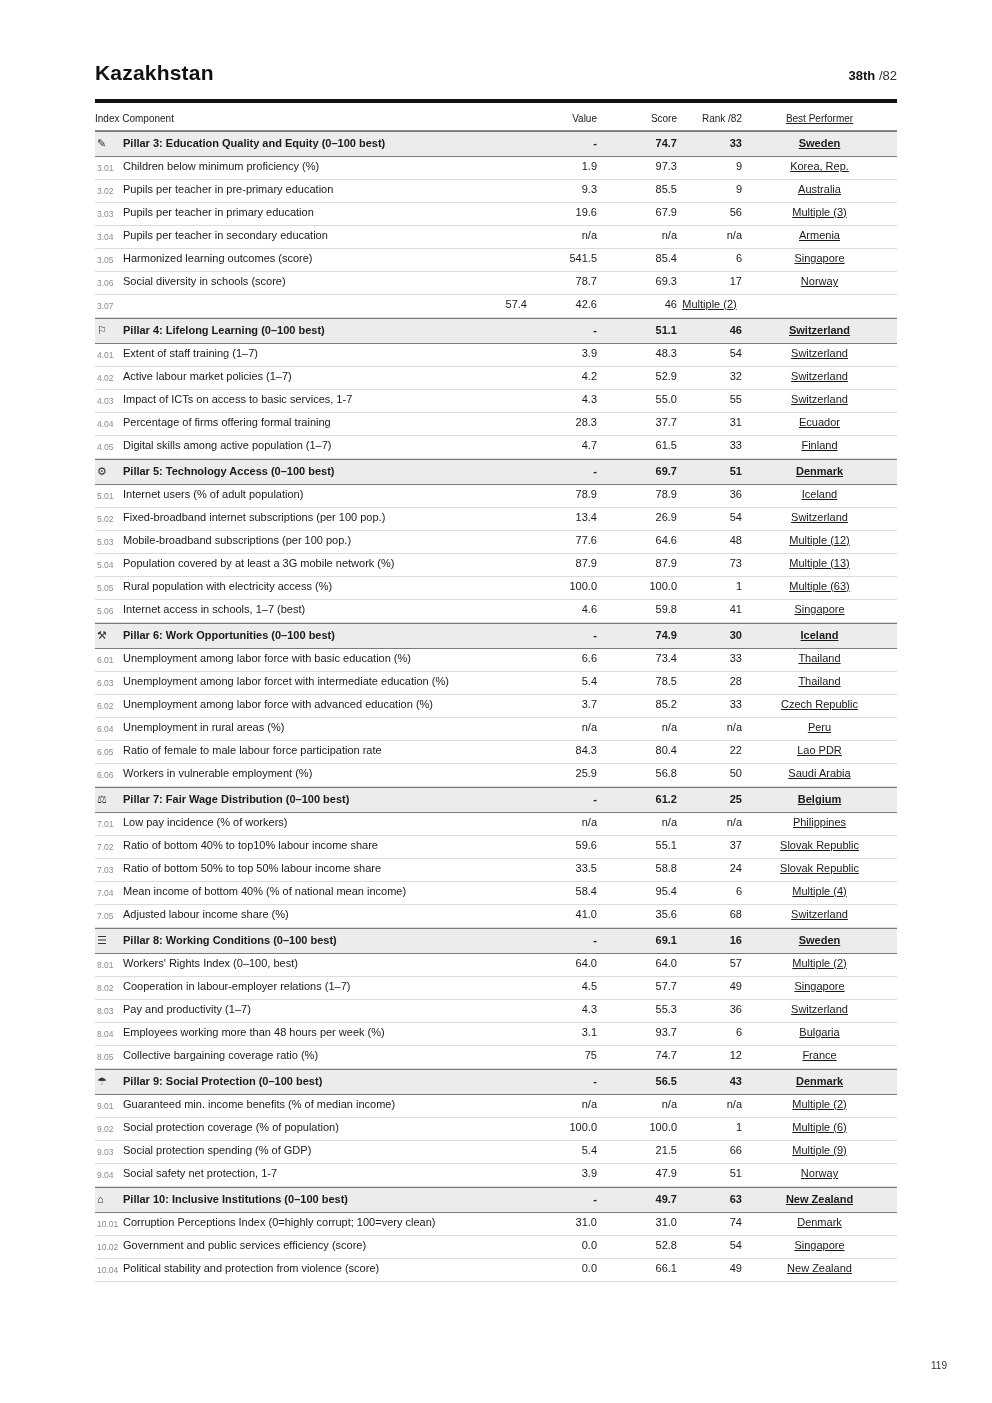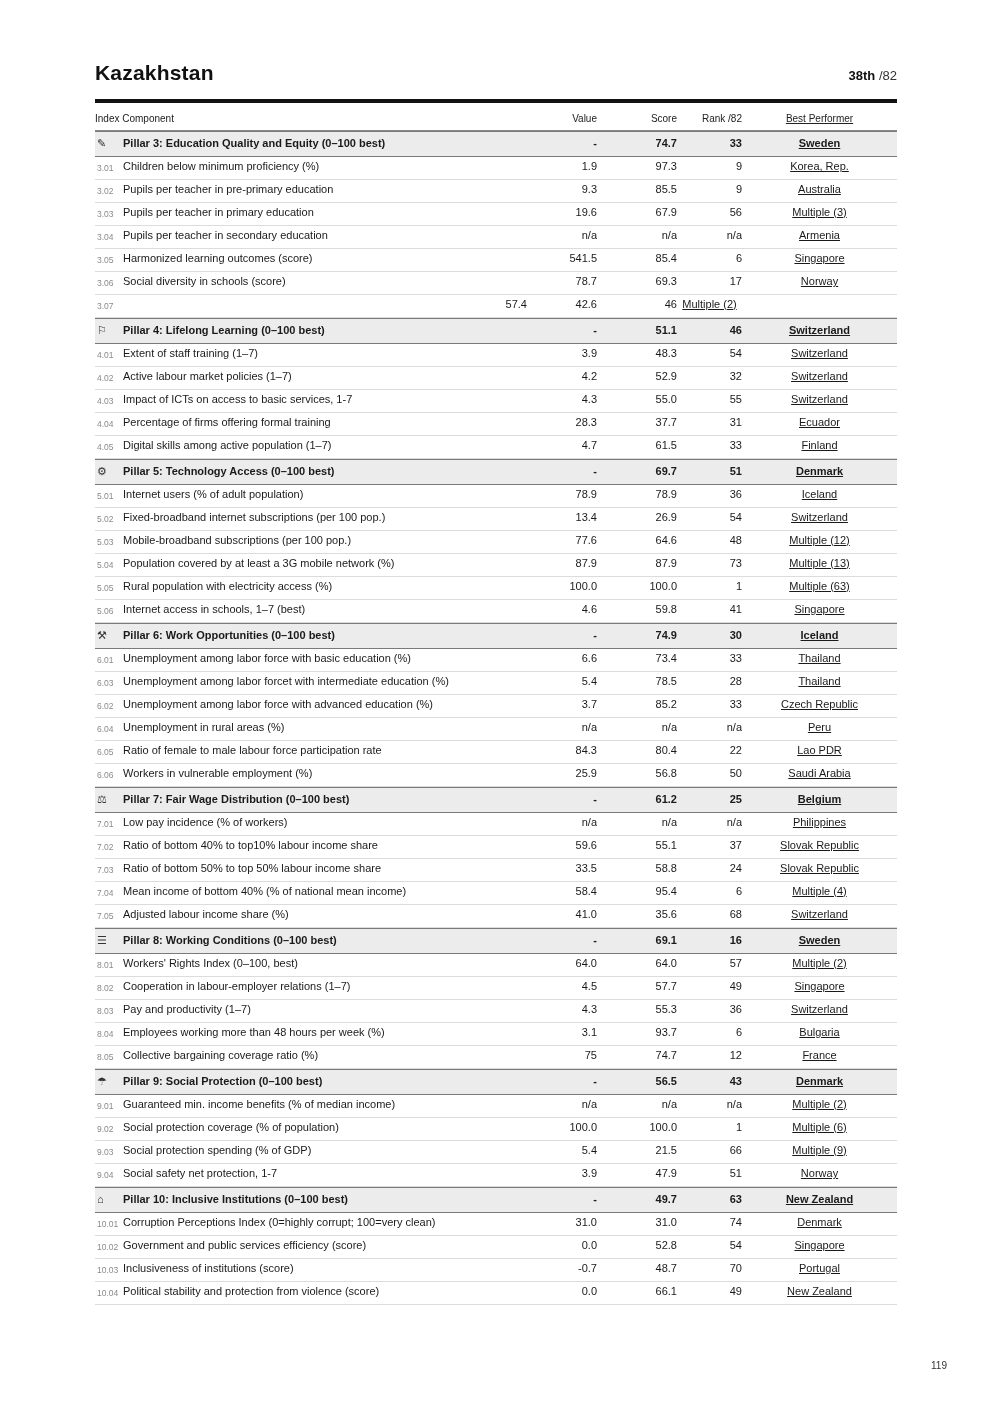--- a/index.html
+++ b/index.html
@@ -444,28 +444,20 @@
           </div>
           <div class="row item-row">
             <div class="cell num">10.02</div>
             <div class="cell label">Government and public services efficiency (score)</div>
             <div class="cell val">0.0</div>
             <div class="cell val">52.8</div>
             <div class="cell val">54</div>
             <div class="cell best">Singapore</div>
           </div>
           <div class="row item-row">
-            <div class="cell num">10.03</div>
-            <div class="cell label">Inclusiveness of institutions (score)</div>
-            <div class="cell val">-0.7</div>
-            <div class="cell val">48.7</div>
-            <div class="cell val">70</div>
-            <div class="cell best">Portugal</div>
-          </div>
-          <div class="row item-row">
             <div class="cell num">10.04</div>
             <div class="cell label">Political stability and protection from violence (score)</div>
             <div class="cell val">0.0</div>
             <div class="cell val">66.1</div>
             <div class="cell val">49</div>
             <div class="cell best">New Zealand</div>
           </div>
         </div>
     </div>
 

